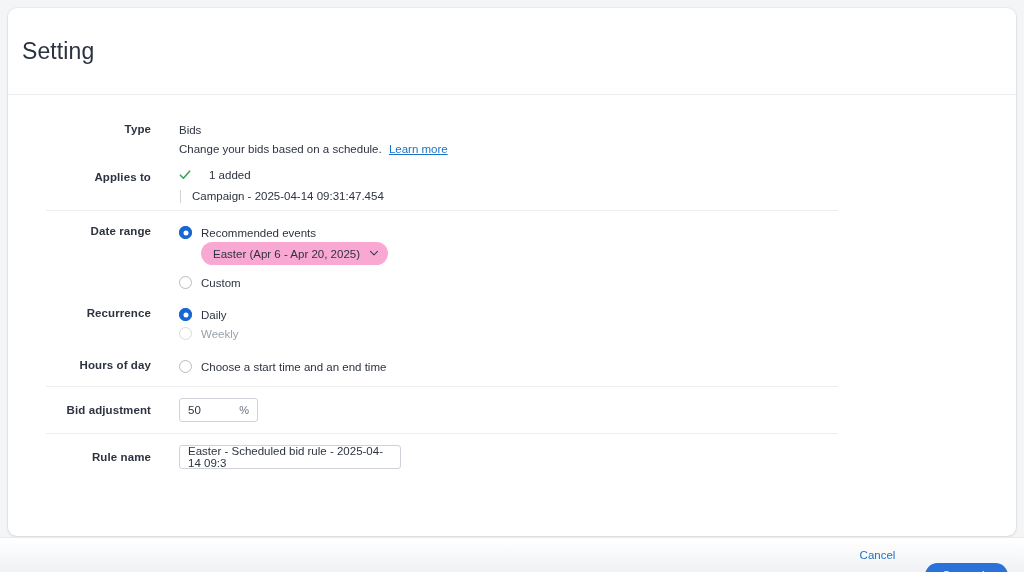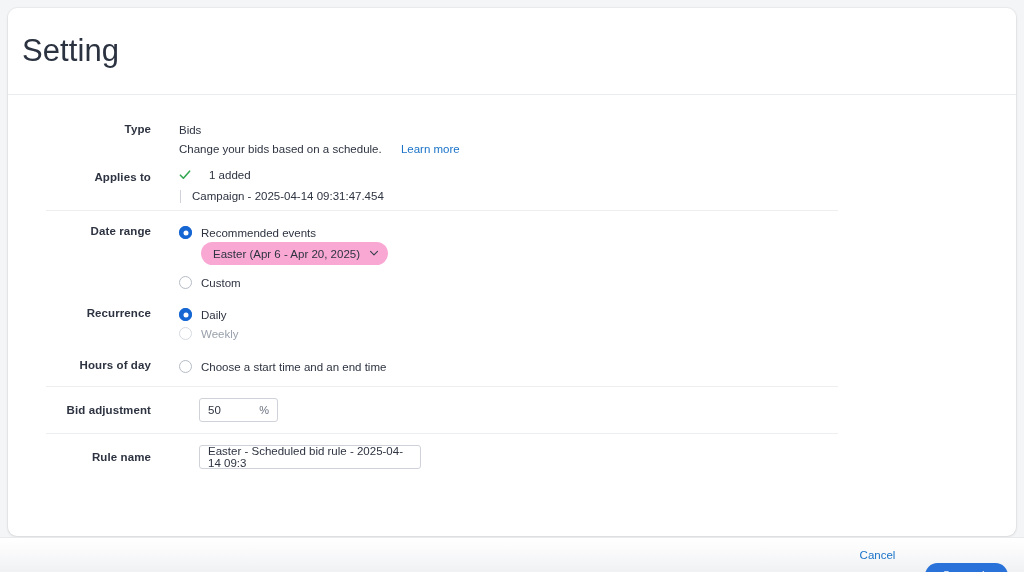--- a/index.html
+++ b/index.html
@@ -28,21 +28,21 @@
     overflow: hidden;
   }
 
   .card-header {
     height: 87px;
     border-bottom: 1px solid #ebecef;
     display: flex; align-items: center;
   }
   .page-title {
     margin-left: 14px;
-    font-size: 31px;
+    font-size: 23px;
     font-weight: 400;
     color: #2b3240;
     letter-spacing: .1px;
   }
 
   .card-body { padding-top: 14px; }
 
   
   .row {
     display: flex;
@@ -162,21 +162,20 @@
     height: 24px;
     border: 1px solid #cfd3d9;
     border-radius: 3px;
     background: #fff;
     font-size: 11.5px;
     color: #2d3340;
     display: flex;
     align-items: center;
     padding: 0 8px;
     cursor: text;
-    margin-left: 20px;
   }
   .num-input {
     width: 79px;
     justify-content: space-between;
   }
   .num-input .suffix { color: #6b7280; font-size: 11px; }
   .name-input { width: 222px; }
 
   
   .footer {
@@ -227,21 +226,21 @@
     <div class="card-body">
 
       <div class="sec">
 
         <div class="row" style="padding-top:4px;">
           <div class="row-label">Type</div>
           <div class="row-field lh">
             <div>Bids</div>
             <div>
               <span>Change your bids based on a schedule.</span>
-              <span class="link" style="margin-left:16px;">Learn more</span>
+              <span class="link" style="margin-left:4px;text-decoration:underline;">Learn more</span>
             </div>
           </div>
         </div>
 
         <div class="row" style="padding-top:11px;">
           <div class="row-label">Applies to</div>
           <div class="row-field">
             <div class="applies-line1">
               <span class="check-icon">
                 <svg viewBox="0 0 12 12" width="12" height="12">

